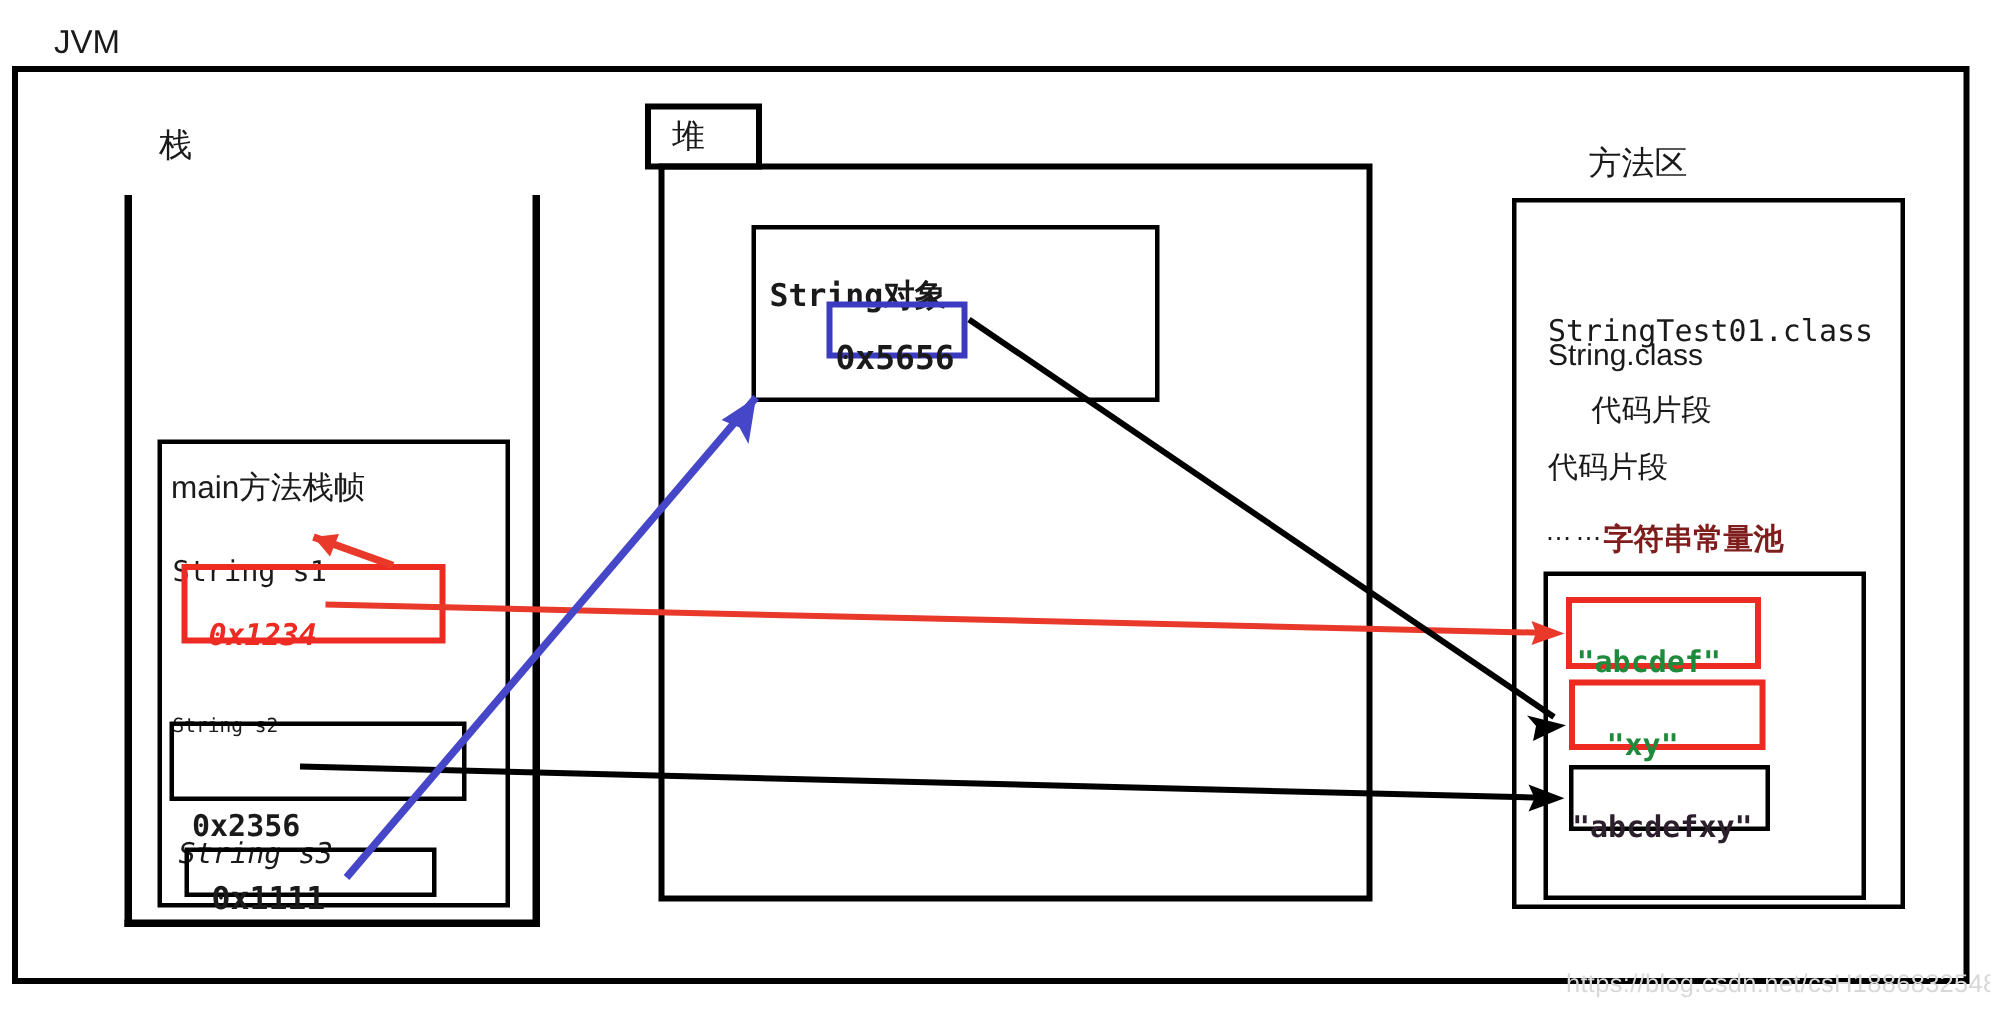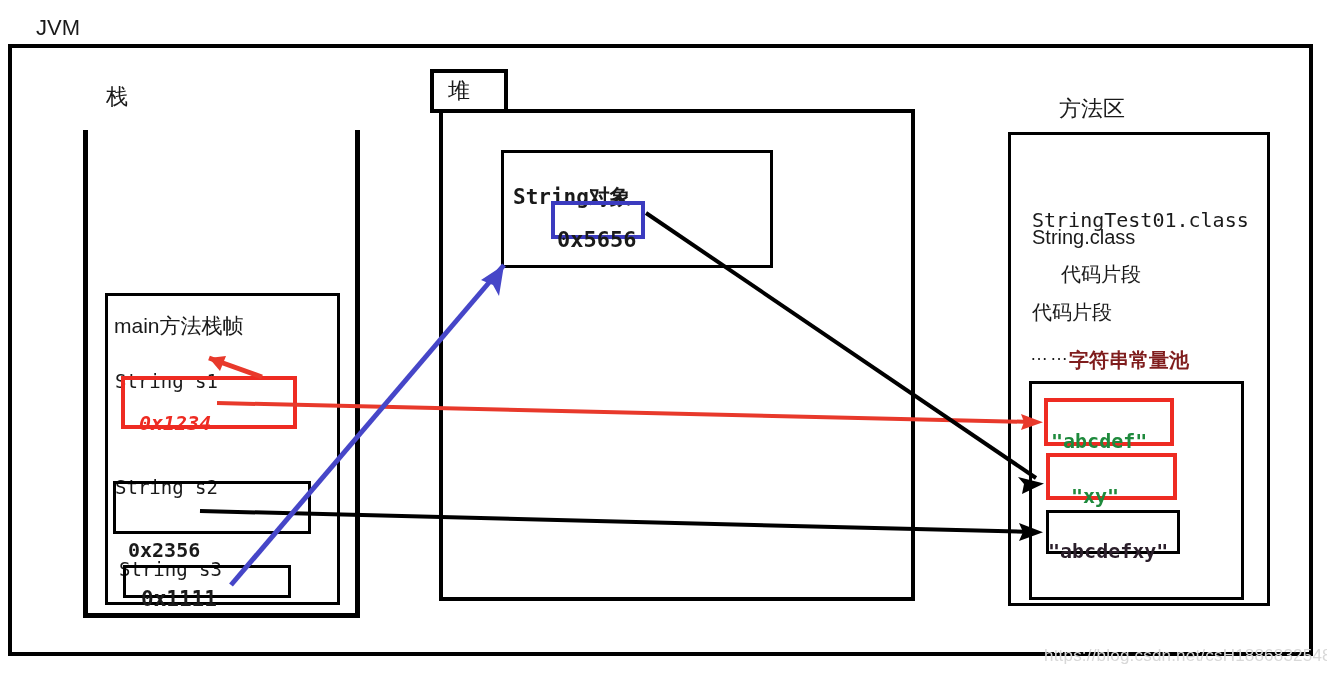--- a/index.html
+++ b/index.html
@@ -81,25 +81,25 @@
   <div class="abs ushape" style="left:83px; top:130px; width:277px; height:488px;"></div>
 
   <div class="abs box-thin" style="left:105px; top:293px; width:235px; height:312px;"></div>
 
   <div class="abs label-sans" style="left:114px; top:315px; font-size:21px;">main方法栈帧</div>
 
   <div class="abs label-mono" style="left:115px; top:352px; font-size:19px;">String s1</div>
   <div class="abs box-red" style="left:121px; top:376px; width:176px; height:53px;"></div>
   <div class="abs label-mono bold" style="left:139px; top:393px; font-size:20px; color:#ee2b22;font-style:italic;">0x1234</div>
 
-  <div class="abs label-mono" style="left:115px; top:458px; font-size:19px;">String s2</div>
+  <div class="abs label-mono" style="left:115px; top:458px; font-size:13px;">String s2</div>
   <div class="abs box-thin" style="left:113px; top:481px; width:198px; height:53px;"></div>
   <div class="abs label-mono bold" style="left:128px; top:520px; font-size:20px;">0x2356</div>
 
-  <div class="abs label-mono" style="left:119px; top:540px; font-size:19px;">String s3</div>
+  <div class="abs label-mono" style="left:119px; top:540px; font-size:19px;font-style:italic;">String s3</div>
   <div class="abs box-thin" style="left:123px; top:565px; width:168px; height:33px;"></div>
   <div class="abs label-mono bold" style="left:141px; top:569px; font-size:21px;">0x1111</div>
 
   <div class="abs box" style="left:430px; top:69px; width:78px; height:44px;"></div>
   <div class="abs label-sans" style="left:448px; top:80px; font-size:22px;">堆</div>
 
   <div class="abs box" style="left:439px; top:109px; width:476px; height:492px;"></div>
 
   <div class="abs box-thin" style="left:501px; top:150px; width:272px; height:118px;"></div>
   <div class="abs label-mono bold" style="left:513px; top:167px; font-size:21px;">String对象</div>

